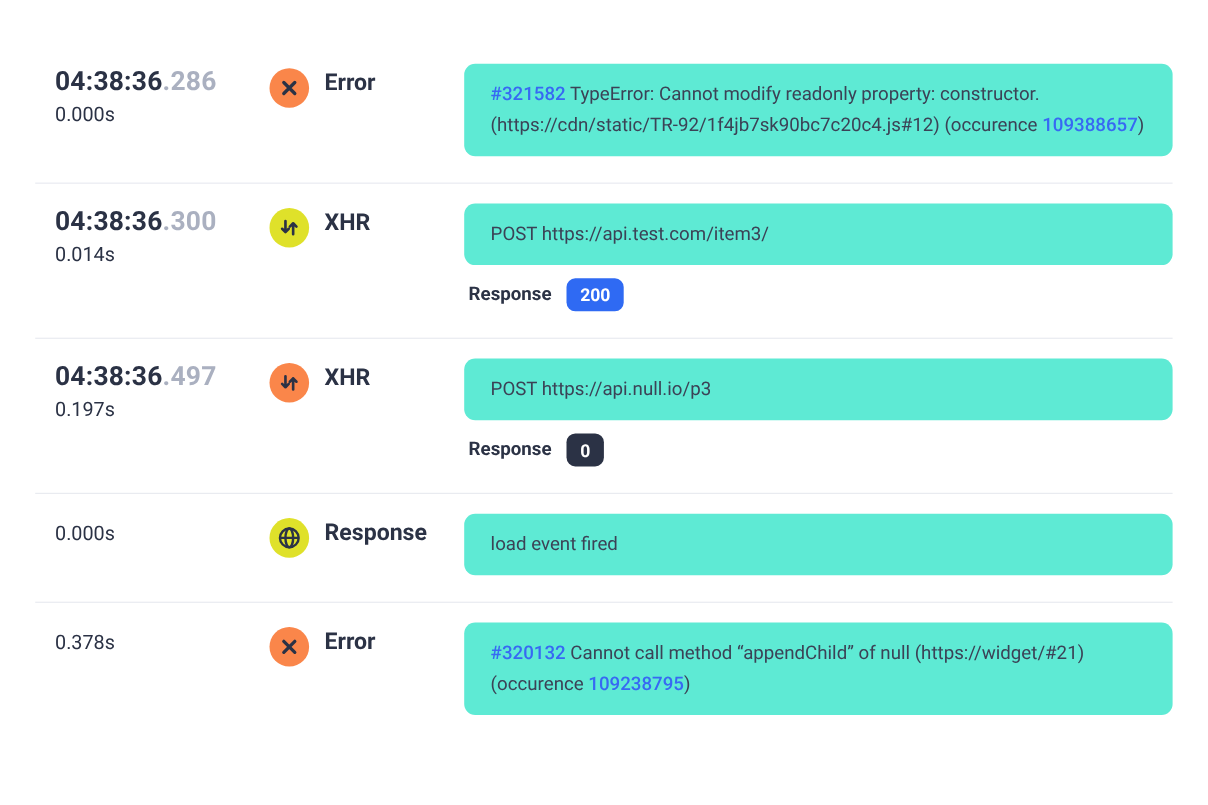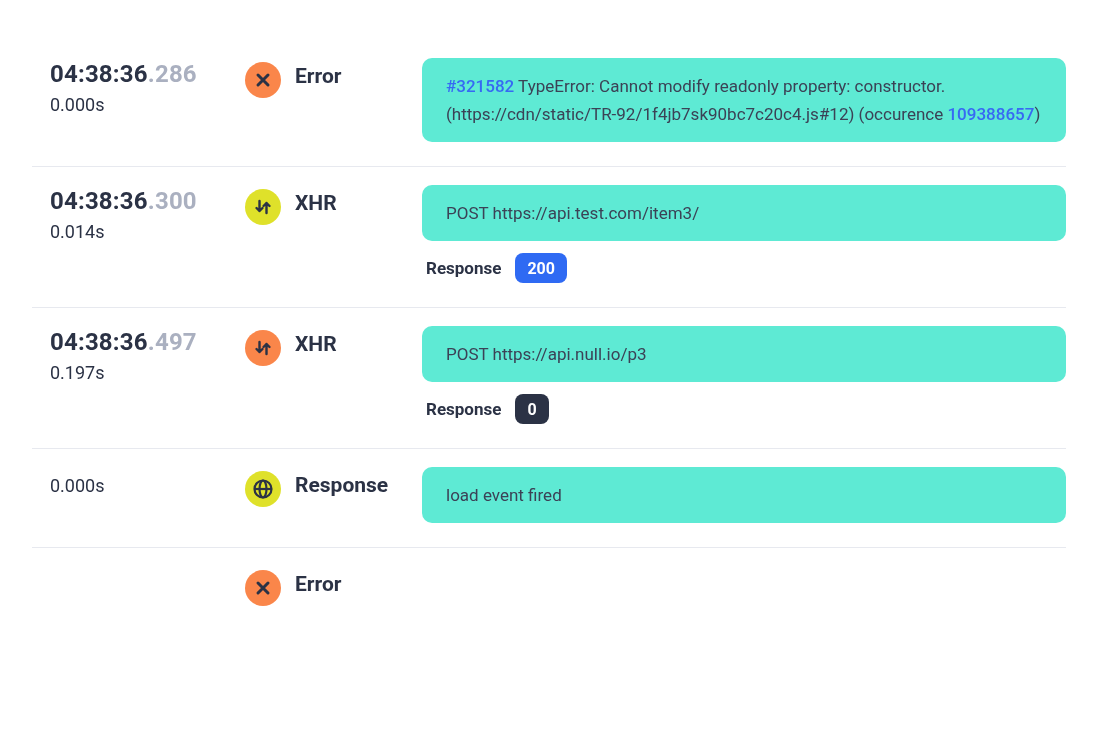--- a/index.html
+++ b/index.html
@@ -205,25 +205,29 @@
       </div>
       <div class="col-type">
         <div class="type-label">Response</div>
       </div>
       <div class="col-detail">
         <div class="detail-box"><span>load event fired</span></div>
       </div>
     </div>
     <div class="event-row">
       <div class="col-time">
+        <div class="time-dur">0.378s</div>
       </div>
       <div class="col-icon">
         <div class="icon-circle icon-orange">
           <svg width="16" height="16" viewBox="0 0 16 16">
             <path d="M3 3 L13 13 M13 3 L3 13" stroke="#2b3245" stroke-width="3" stroke-linecap="round" fill="none"></path>
           </svg>
         </div>
       </div>
       <div class="col-type">
         <div class="type-label">Error</div>
       </div>
+      <div class="col-detail">
+        <div class="detail-box"><span class="link">#320132</span><span class="plain"> Cannot call method “appendChild” of null (https://widget/#21) (occurence </span><span class="link">109238795</span><span class="plain">)</span></div>
+      </div>
     </div>
   </div>
 
 </body></html>

